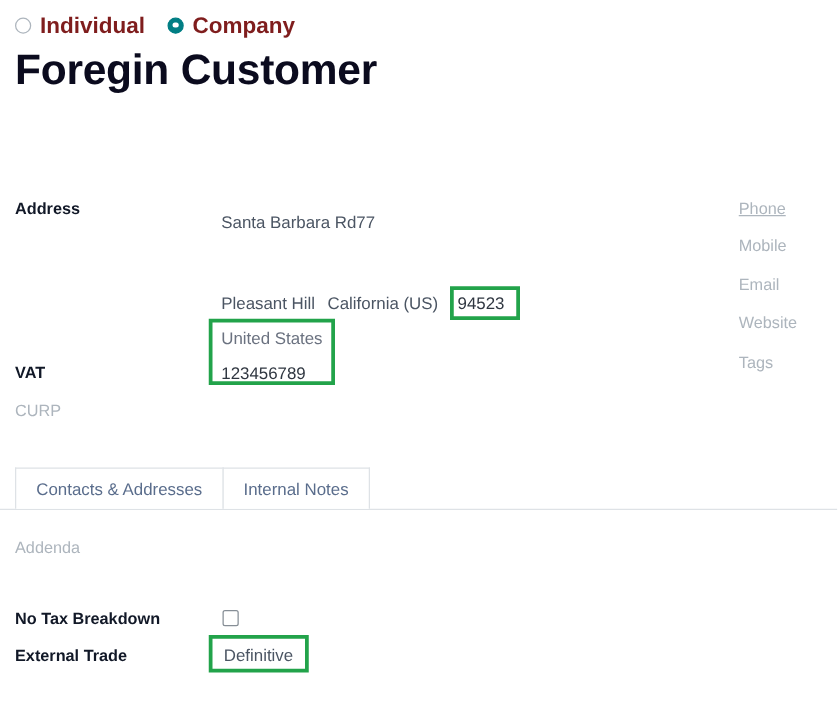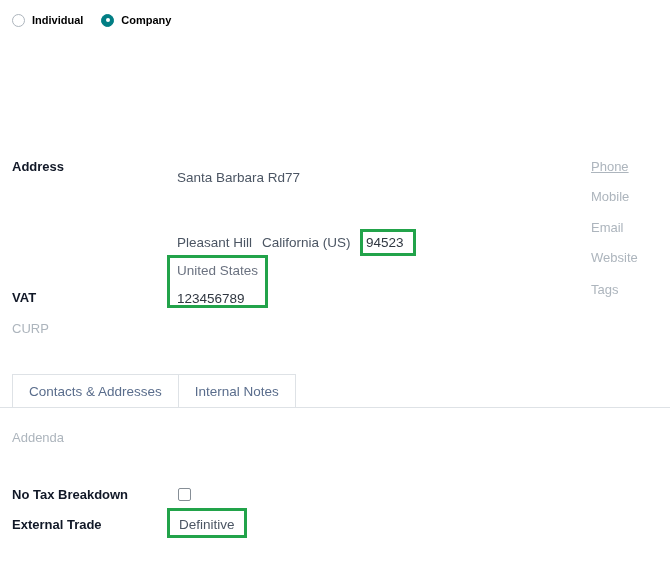--- a/index.html
+++ b/index.html
@@ -27,22 +27,22 @@
     top: 10px;
     display: flex;
     align-items: center;
     gap: 18px;
     height: 20px;
   }
   .radio-opt {
     display: flex;
     align-items: center;
     gap: 7px;
-    font-size: 11px;
-    color: #000000;
+    font-size: 18px;
+    color: #7f1d1d;
     font-weight: 600;
     cursor: pointer;
     white-space: nowrap;
   }
   .radio-mark {
     width: 13px;
     height: 13px;
     border-radius: 50%;
     border: 1.5px solid #adb5bd;
     background: #fff;
@@ -184,20 +184,21 @@
     <label class="radio-opt">
       <span class="radio-mark"></span>
       <span>Individual</span>
     </label>
     <label class="radio-opt checked">
       <span class="radio-mark"></span>
       <span>Company</span>
     </label>
   </div>
 
+  <div class="page-title">Foregin Customer</div>
 
   <div class="fields">
 
     <div class="lbl filled" style="left:12px; top:8px;">Address</div>
     <div class="lbl filled" style="left:12px; top:139px;">VAT</div>
     <div class="lbl empty" style="left:12px; top:170px;">CURP</div>
 
     <div class="val" style="left:177px; top:18px;">Santa Barbara Rd</div>
     <div class="val" style="left:285px; top:18px;">77</div>
 

